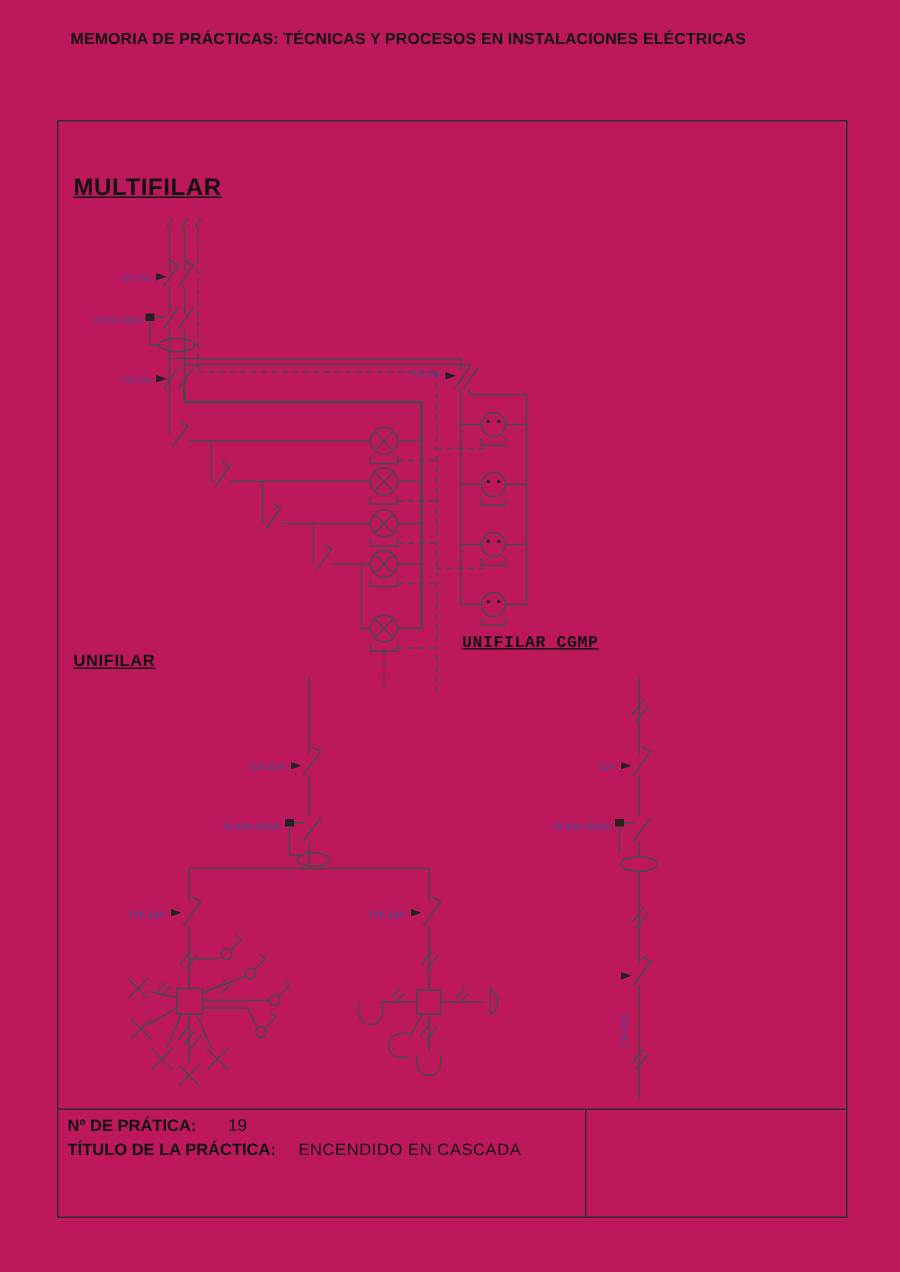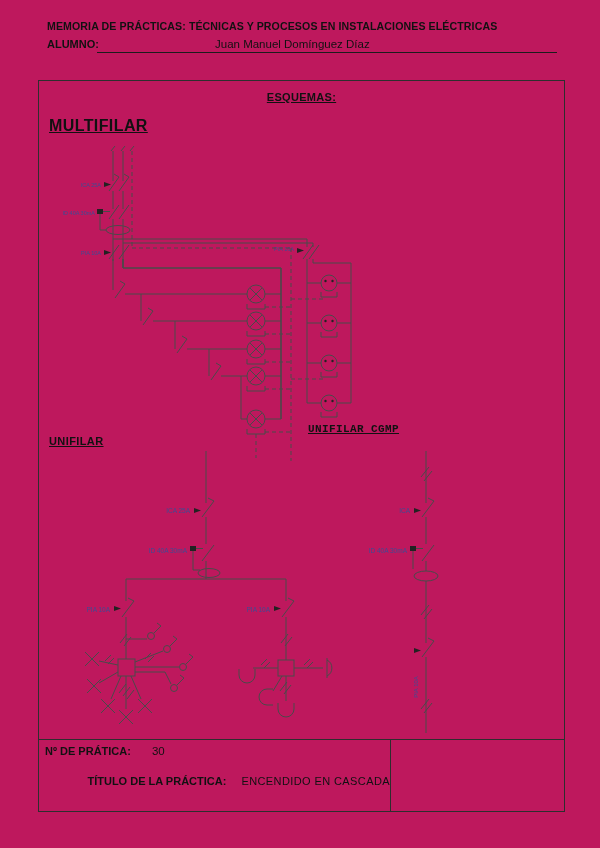--- a/index.html
+++ b/index.html
@@ -33,39 +33,33 @@
   svg text{font-family:"Liberation Sans",sans-serif;fill:#3e4c94;stroke:none;}
   .footer{position:absolute;left:0;bottom:0;width:100%;height:72px;
           border-top:1.6px solid #2e2e2e;box-sizing:border-box;display:flex;}
   .f-left{flex:0 0 351px;padding:5px 0 0 6px;box-sizing:border-box;}
   .f-mid{flex:0 0 96px;border-left:1.6px solid #2e2e2e;display:flex;align-items:center;
          justify-content:center;text-align:center;font-size:9px;font-weight:bold;
          line-height:1.25;box-sizing:border-box;}
   .f-right{flex:1;border-left:1.6px solid #2e2e2e;box-sizing:border-box;}
   .f-row1{font-size:11px;font-weight:bold;}
   .f-row1 .val{font-weight:normal;font-size:11.5px;margin-left:18px;}
-  .f-row2{font-size:11px;font-weight:bold;margin-top:18px;text-align:right;}
+  .f-row2{font-size:11px;font-weight:bold;margin-top:4px;}
   .f-row2 .val{font-weight:normal;font-size:11px;margin-left:12px;letter-spacing:.4px;}
 </style>
 </head>
 <body>
 
 <div class="page">
 
   <div class="doc-title">MEMORIA DE PRÁCTICAS: TÉCNICAS Y PROCESOS EN INSTALACIONES ELÉCTRICAS</div>
 
-  <div class="student-row">
-    <span class="student-label">ALUMNO:</span>
-    <span class="student-line"></span>
-    <span class="student-name">Juan Manuel Domínguez Díaz</span>
-  </div>
 
   <div class="main-box">
 
-    <div class="schemas-title">ESQUEMAS:</div>
     <div class="h-multifilar">MULTIFILAR</div>
     <div class="h-unifilar">UNIFILAR</div>
     <div class="h-unifilar-cgmp">UNIFILAR CGMP</div>
 
     <svg class="svg-multi" width="320" height="330" viewBox="0 0 320 330">
 
       <g>
         <line x1="50" y1="8" x2="54" y2="3"></line>
           <line x1="60" y1="8" x2="64" y2="3"></line>
           <line x1="69" y1="8" x2="73" y2="3"></line>
@@ -408,21 +402,21 @@
         <line x1="70" y1="266" x2="78" y2="256"></line>
           <line x1="73" y1="270" x2="81" y2="260"></line>
       </g>
       <text x="67" y="244" text-anchor="middle" font-size="6" transform="rotate(-90 67 244)">PIA 10A</text>
     </svg>
 
     <div class="footer">
       <div class="f-left">
         <div class="f-row1">
           <span>Nº DE PRÁTICA:</span>
-          <span class="val">30</span>
+          <span class="val">19</span>
         </div>
         <div class="f-row2">
           <span>TÍTULO DE LA PRÁCTICA:</span>
           <span class="val">ENCENDIDO EN CASCADA</span>
         </div>
       </div>
       <div class="f-right"></div>
     </div>
 
   </div>

